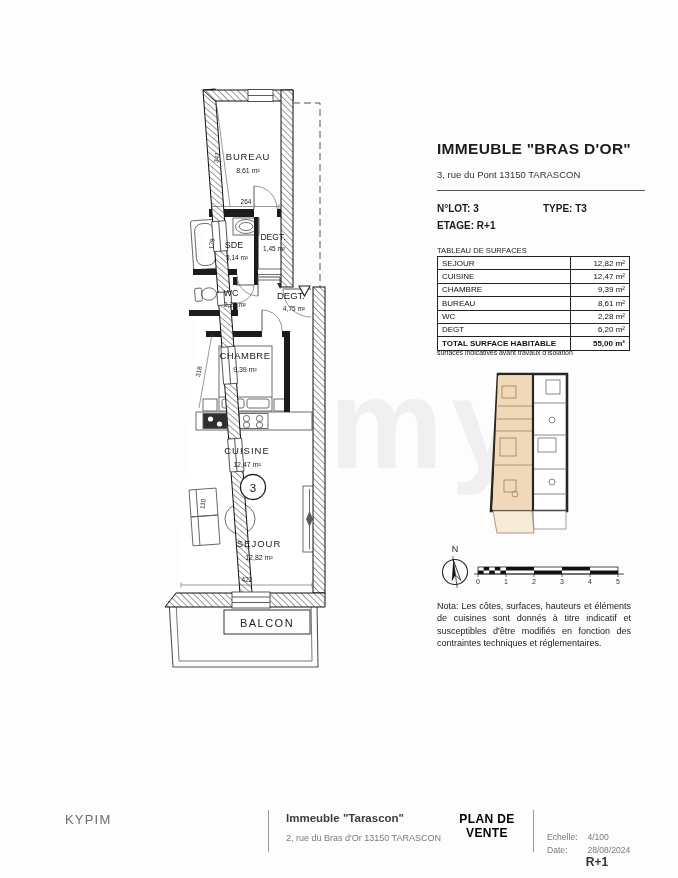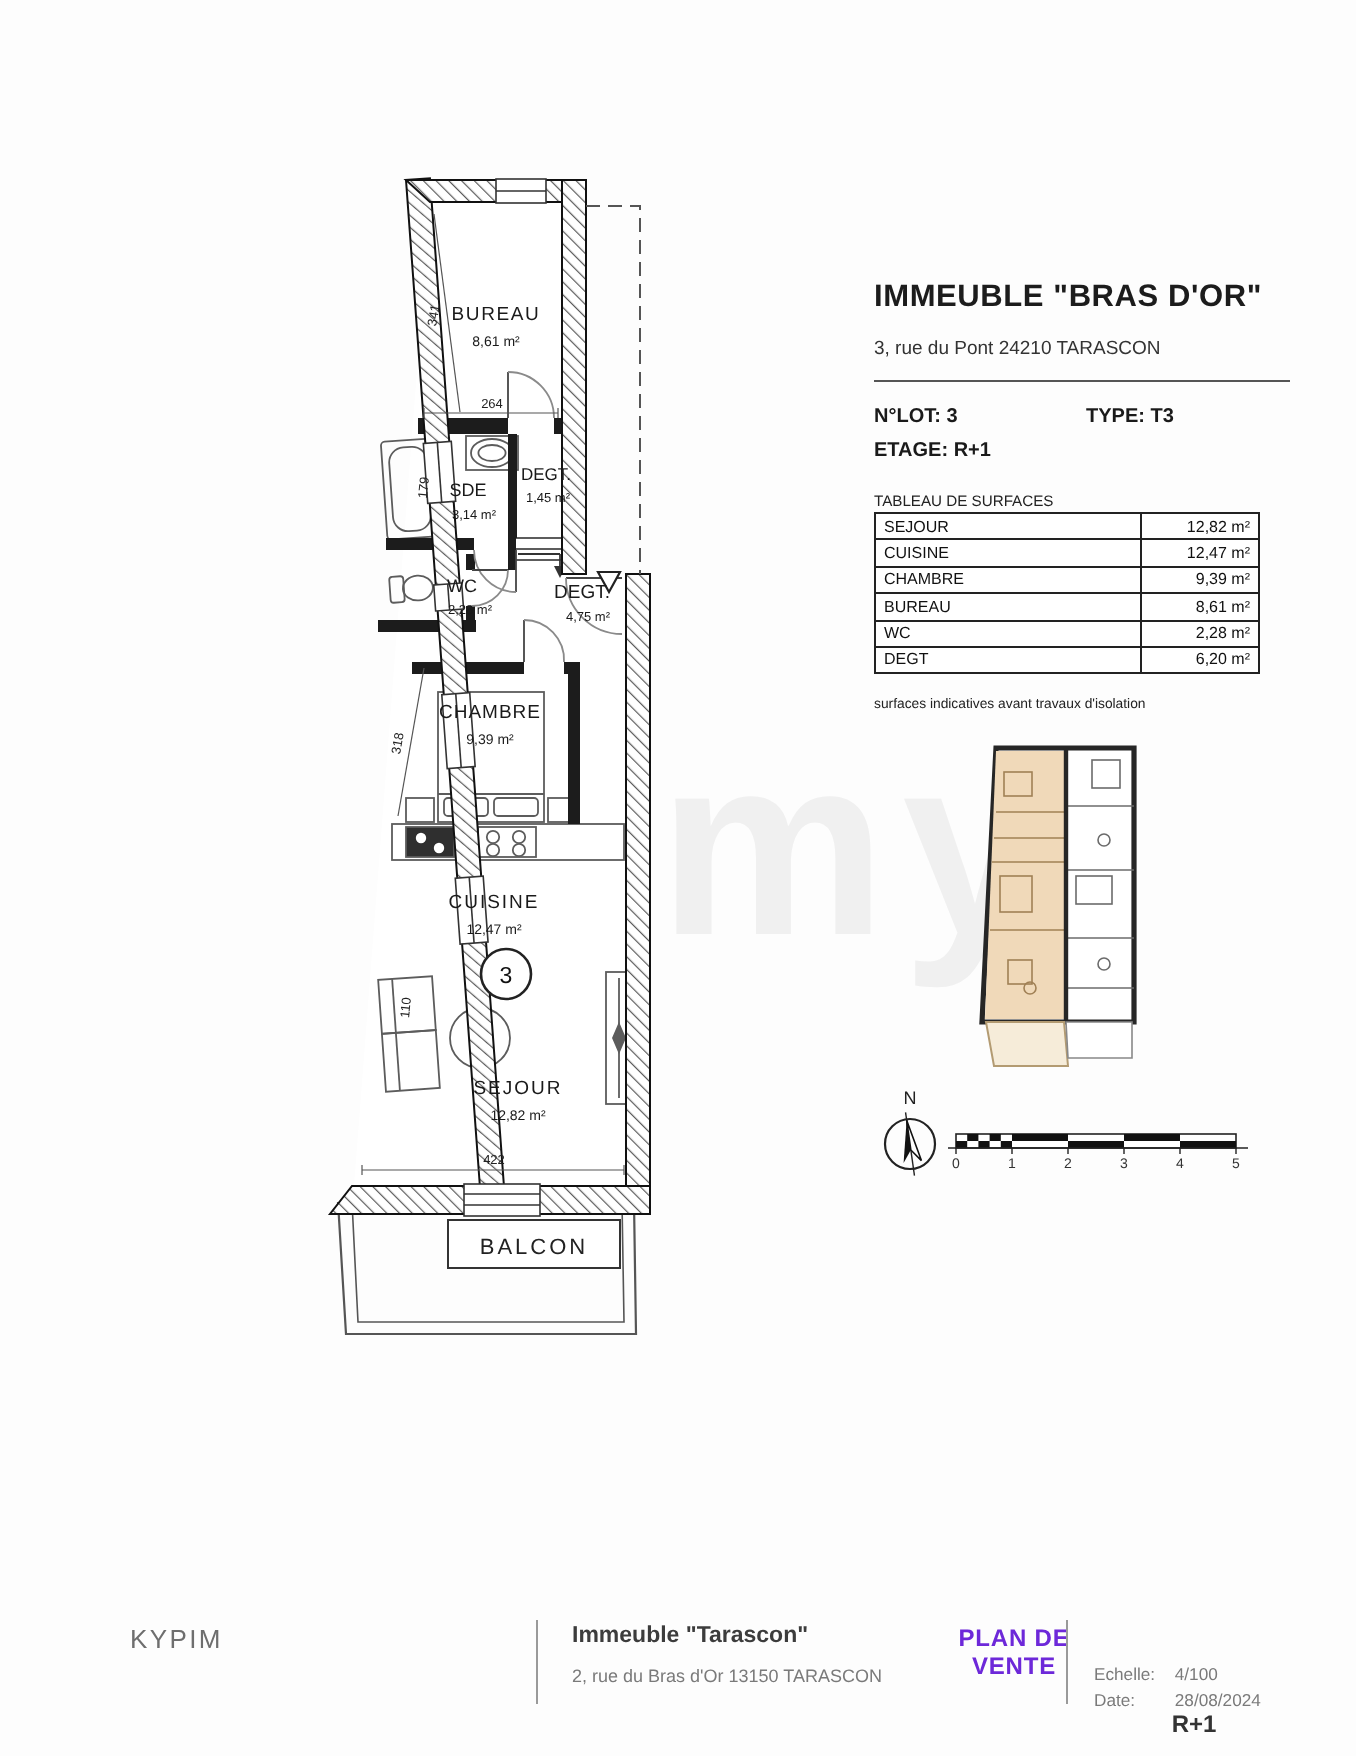--- a/index.html
+++ b/index.html
@@ -24,22 +24,22 @@
   table.surf td.v{width:50px;text-align:right;}
   table.surf tr.total td{font-weight:700;}
   .tabnote{left:437px;top:349px;font-size:6.9px;color:#222;}
   .nota{left:437px;top:600px;width:194px;font-size:9px;line-height:1.38;color:#222;text-align:justify;}
   
   .f-company{left:65px;top:812px;font-size:13px;color:#6e6e6e;letter-spacing:1.2px;}
   .f-caddr{left:65px;top:833px;font-size:9px;color:#7a7a7a;line-height:1.45;}
   .f-div1{left:268px;top:810px;width:1px;height:42px;background:#9a9a9a;}
   .f-bldg{left:286px;top:812px;font-size:11.5px;font-weight:700;color:#3c3c3c;}
   .f-baddr{left:286px;top:833px;font-size:9px;color:#7a7a7a;}
-  .f-doc{left:457px;top:812px;width:100px;text-align:center;font-size:12px;font-weight:600;
-         color:#6d28d9;letter-spacing:.4px;}
+  .f-doc{left:437px;top:812px;width:100px;text-align:center;font-size:12px;font-weight:600;
+         color:#000000;letter-spacing:.4px;}
   .f-div2{left:533px;top:810px;width:1px;height:42px;background:#9a9a9a;}
   .f-floor{left:547px;top:811px;width:100px;text-align:center;font-size:12px;font-weight:700;color:#333;margin-top:44px;}
   .f-meta{left:547px;top:831px;font-size:8.6px;color:#7a7a7a;line-height:1.5;}
   .f-meta .lbl{display:inline-block;width:38px;}
   svg text{font-family:"Liberation Sans",sans-serif;}
 </style>
 </head>
 <body>
 
 <div class="page">
@@ -213,21 +213,21 @@
       <text x="259" y="560" font-size="7">12,82 m²</text>
     </g>
 
     <g>
       <circle cx="253" cy="487" r="12.5" fill="#fff" stroke="#222" stroke-width="1.3"></circle>
       <text x="253" y="491.5" font-size="11.5" text-anchor="middle" fill="#111">3</text>
     </g>
   </svg>
 
   <div class="abs rc title">IMMEUBLE "BRAS D'OR"</div>
-  <div class="abs rc addr">3, rue du Pont 24210 TARASCON</div>
+  <div class="abs rc addr">3, rue du Pont 13150 TARASCON</div>
   <div class="abs rc rule"></div>
   <div class="abs rc lotrow">
     <span>N°LOT: 3</span>
     <span class="t2">TYPE: T3</span>
   </div>
   <div class="abs rc etage">ETAGE: R+1</div>
   <div class="abs rc tabtitle">TABLEAU DE SURFACES</div>
 
   <table class="surf rc">
     <tbody>
@@ -247,20 +247,24 @@
         <td>BUREAU</td>
         <td class="v">8,61 m²</td>
         </tr>
       <tr>
         <td>WC</td>
         <td class="v">2,28 m²</td>
         </tr>
       <tr>
         <td>DEGT</td>
         <td class="v">6,20 m²</td>
+        </tr>
+      <tr class="total">
+        <td>TOTAL SURFACE HABITABLE</td>
+        <td class="v">55,00 m²</td>
         </tr>
     </tbody>
   </table>
   <div class="abs rc tabnote">surfaces indicatives avant travaux d'isolation</div>
 
   <svg class="abs rc" style="left:488px;top:372px;" width="86" height="166" viewBox="0 0 86 166">
     <polygon points="10,2 79,2 79,139 3,139" fill="#fff" stroke="#262626" stroke-width="2.6"></polygon>
     <polygon points="10,3.5 45,3.5 45,137.5 4.5,137.5" fill="#f0d9b9"></polygon>
     <g stroke="#a08055" stroke-width="0.8" fill="none">
       <line x1="10" y1="34" x2="45" y2="34"></line>
@@ -322,20 +326,21 @@
     <g fill="#333" font-size="7" text-anchor="middle">
       <text x="4" y="24">0</text>
       <text x="32" y="24">1</text>
       <text x="60" y="24">2</text>
       <text x="88" y="24">3</text>
       <text x="116" y="24">4</text>
       <text x="144" y="24">5</text>
     </g>
   </svg>
 
+  <div class="abs rc nota">Nota: Les côtes, surfaces, hauteurs et éléments de cuisines sont donnés à titre indicatif et susceptibles d'être modifiés en fonction des contraintes techniques et réglementaires.</div>
 
   <div class="abs rc f-company">KYPIM</div>
   <div class="abs rc f-div1"></div>
   <div class="abs rc f-bldg">Immeuble "Tarascon"</div>
   <div class="abs rc f-baddr">2, rue du Bras d'Or 13150 TARASCON</div>
   <div class="abs rc f-doc">PLAN DE VENTE</div>
   <div class="abs rc f-div2"></div>
   <div class="abs rc f-floor">R+1</div>
   <div class="abs rc f-meta">
     <div>

